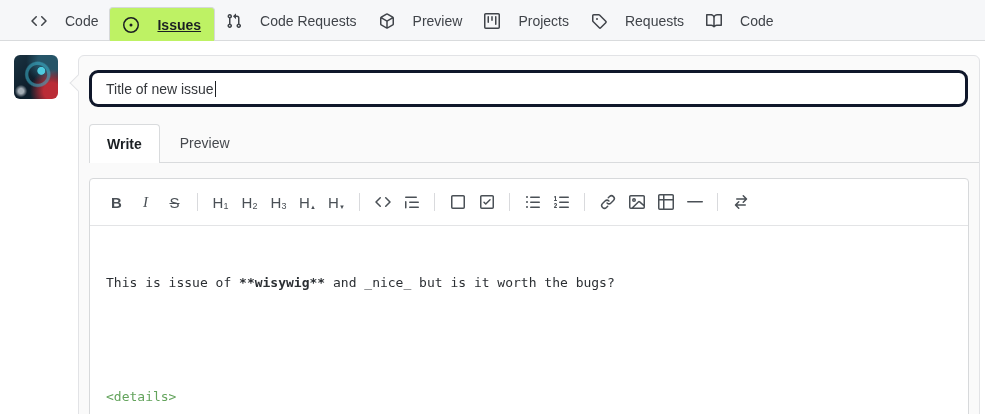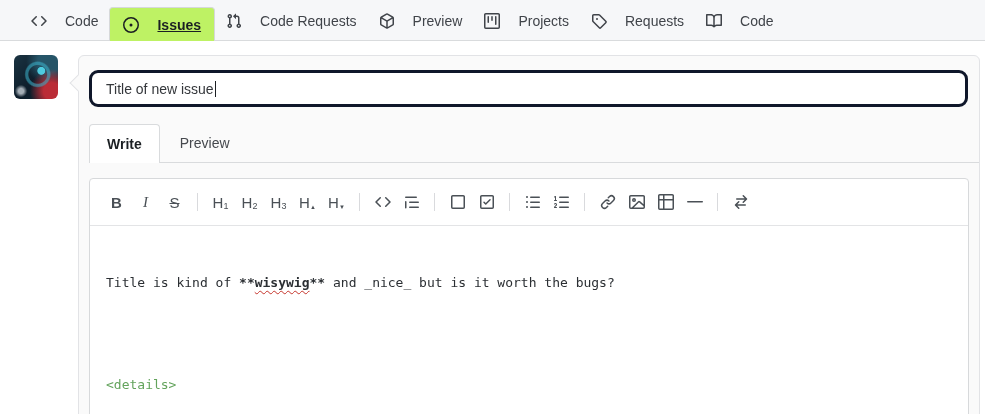--- a/index.html
+++ b/index.html
@@ -134,27 +134,26 @@
     padding: 14px 16px;
     font-family: "DejaVu Sans Mono", monospace;
     font-size: 13px; line-height: 17px;
     color: #2b2f33;
     cursor: text;
     white-space: pre;
   }
   .md-bold { font-weight: 700; }
   .md-italic { }
   .squiggle {
-    text-decoration: underline;
     text-decoration-style: wavy;
     text-decoration-color: #c5352c;
     text-decoration-thickness: 1px;
     text-underline-offset: 3px;
   }
-  .html-tag { color: #63a35c; }
+  .html-tag { color: #63a35c; margin-top: 12px; }
   .blank-line { height: 17px; }
 </style>
 </head>
 <body>
 
 <div class="nav">
 
   <div class="nav-item">
     <svg viewBox="0 0 16 16">
         <path d="m11.28 3.22 4.25 4.25a.75.75 0 0 1 0 1.06l-4.25 4.25a.75.75 0 1 1-1.06-1.06L13.94 8l-3.72-3.72a.75.75 0 1 1 1.06-1.06ZM4.72 3.22a.75.75 0 0 1 1.06 1.06L2.06 8l3.72 3.72a.75.75 0 1 1-1.06 1.06L.47 8.53a.75.75 0 0 1 0-1.06l4.25-4.25Z"></path>
@@ -322,19 +321,19 @@
       <span class="tb-sep"></span>
 
       <button class="tb">
           <svg viewBox="0 0 16 16">
             <path d="M9.72 1.22a.75.75 0 0 1 1.06 0l3.25 3.25a.75.75 0 0 1 0 1.06l-3.25 3.25a.75.75 0 1 1-1.06-1.06l1.97-1.97H3.75a.75.75 0 0 1 0-1.5h7.94L9.72 2.28a.75.75 0 0 1 0-1.06ZM6.28 7.22a.75.75 0 0 1 0 1.06L4.31 10.25h7.94a.75.75 0 0 1 0 1.5H4.31l1.97 1.97a.75.75 0 1 1-1.06 1.06L1.97 11.53a.75.75 0 0 1 0-1.06l3.25-3.25a.75.75 0 0 1 1.06 0Z"></path>
           </svg>
         </button>
     </div>
 
     <div class="editor-body">
-      <div class="line"><span>Title is kind of </span><span class="md-bold"><span>**</span><span class="squiggle">wisywig</span><span>**</span></span><span> and </span><span class="md-italic">_nice_</span><span> but is it worth the bugs?</span></div>
+      <div class="line"><span>This is issue of </span><span class="md-bold"><span>**</span><span class="squiggle">wisywig</span><span>**</span></span><span> and </span><span class="md-italic">_nice_</span><span> but is it worth the bugs?</span></div>
       <div class="blank-line"></div>
       <div class="line html-tag">&lt;details&gt;</div>
       
     </div>
   </div>
 </div>
 
 </body></html>

